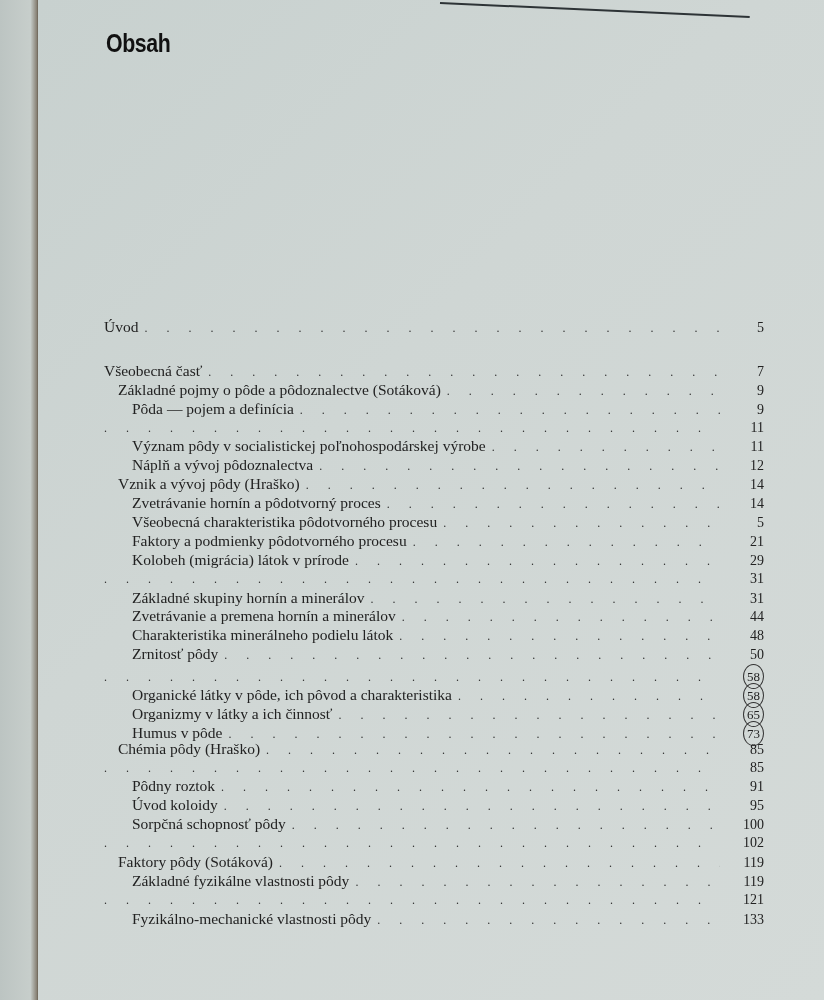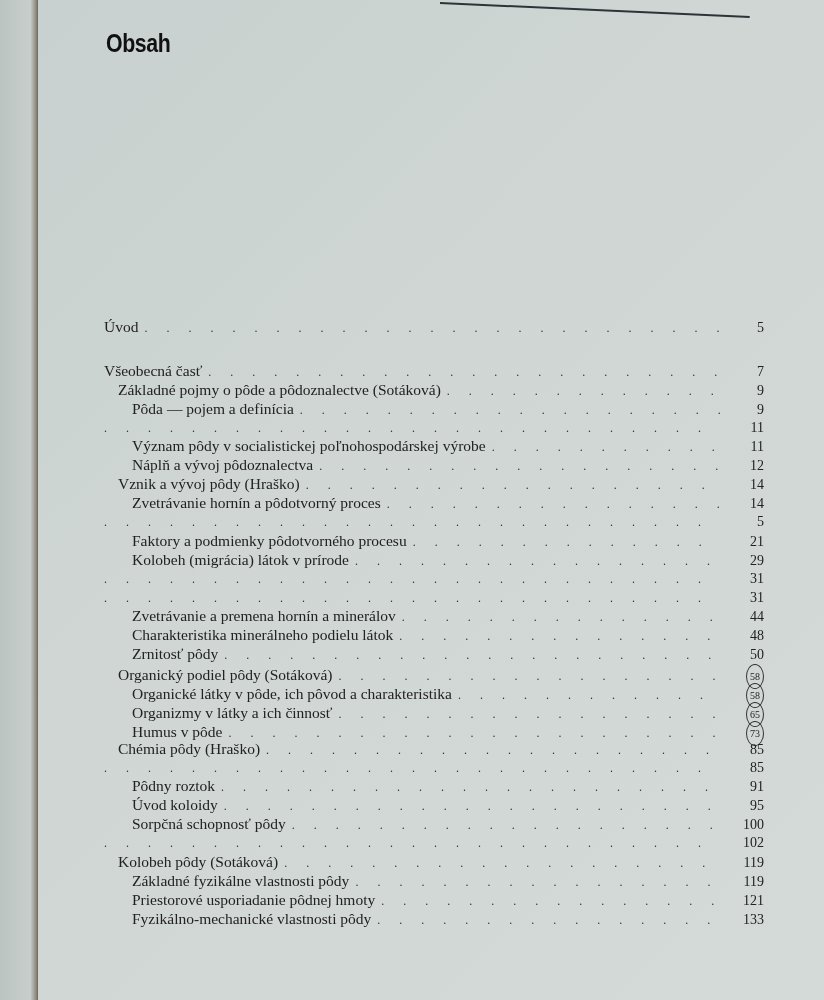--- a/index.html
+++ b/index.html
@@ -42,21 +42,21 @@
     font-size: 12px;
   }
   .row .page-no {
     width: 44px; text-align: right; font-size: 14px;
   }
   .lvl0 .label { padding-left: 0; }
   .lvl1 .label { padding-left: 14px; }
   .lvl2 .label { padding-left: 28px; }
   .circled .page-no span {
     display: inline-block; border: 1.2px solid #333; border-radius: 50%;
-    padding: 4px 3px; line-height: 15px; font-size: 10px;
+    padding: 4px 3px; line-height: 15px; font-size: 13px;
   }
 </style>
 </head>
 <body>
 
 <div class="left-strip"></div>
 <div class="page"></div>
 <div class="top-rule"></div>
 <div class="title">Obsah</div>
 
@@ -99,58 +99,59 @@
       <span class="label">Vznik a vývoj pôdy (Hraško)</span>
       <span class="dots">. . . . . . . . . . . . . . . . . . . . . . . . . . . . . . . . . . . . . . . . . . . . . . . . . . . . . . . . . . . . . . . . . . . . . . . . . . . . . . . . </span>
       <span class="page-no"><span>14</span></span>
     </div>
     <div class="row lvl2">
       <span class="label">Zvetrávanie hornín a pôdotvorný proces</span>
       <span class="dots">. . . . . . . . . . . . . . . . . . . . . . . . . . . . . . . . . . . . . . . . . . . . . . . . . . . . . . . . . . . . . . . . . . . . . . . . . . . . . . . . </span>
       <span class="page-no"><span>14</span></span>
     </div>
     <div class="row lvl2">
+      <span class="label">Všeobecná charakteristika pôdotvorného procesu</span>
       <span class="dots">. . . . . . . . . . . . . . . . . . . . . . . . . . . . . . . . . . . . . . . . . . . . . . . . . . . . . . . . . . . . . . . . . . . . . . . . . . . . . . . . </span>
       <span class="page-no"><span>5</span></span>
     </div>
     <div class="row lvl2">
       <span class="label">Faktory a podmienky pôdotvorného procesu</span>
       <span class="dots">. . . . . . . . . . . . . . . . . . . . . . . . . . . . . . . . . . . . . . . . . . . . . . . . . . . . . . . . . . . . . . . . . . . . . . . . . . . . . . . . </span>
       <span class="page-no"><span>21</span></span>
     </div>
     <div class="row lvl2">
       <span class="label">Kolobeh (migrácia) látok v prírode</span>
       <span class="dots">. . . . . . . . . . . . . . . . . . . . . . . . . . . . . . . . . . . . . . . . . . . . . . . . . . . . . . . . . . . . . . . . . . . . . . . . . . . . . . . . </span>
       <span class="page-no"><span>29</span></span>
     </div>
     <div class="row lvl1">
       <span class="dots">. . . . . . . . . . . . . . . . . . . . . . . . . . . . . . . . . . . . . . . . . . . . . . . . . . . . . . . . . . . . . . . . . . . . . . . . . . . . . . . . </span>
       <span class="page-no"><span>31</span></span>
     </div>
     <div class="row lvl2">
+      <span class="label">Základné skupiny hornín a minerálov</span>
       <span class="dots">. . . . . . . . . . . . . . . . . . . . . . . . . . . . . . . . . . . . . . . . . . . . . . . . . . . . . . . . . . . . . . . . . . . . . . . . . . . . . . . . </span>
       <span class="page-no"><span>31</span></span>
     </div>
     <div class="row lvl2">
       <span class="label">Zvetrávanie a premena hornín a minerálov</span>
       <span class="dots">. . . . . . . . . . . . . . . . . . . . . . . . . . . . . . . . . . . . . . . . . . . . . . . . . . . . . . . . . . . . . . . . . . . . . . . . . . . . . . . . </span>
       <span class="page-no"><span>44</span></span>
     </div>
     <div class="row lvl2">
       <span class="label">Charakteristika minerálneho podielu látok</span>
       <span class="dots">. . . . . . . . . . . . . . . . . . . . . . . . . . . . . . . . . . . . . . . . . . . . . . . . . . . . . . . . . . . . . . . . . . . . . . . . . . . . . . . . </span>
       <span class="page-no"><span>48</span></span>
     </div>
     <div class="row lvl2">
       <span class="label">Zrnitosť pôdy</span>
       <span class="dots">. . . . . . . . . . . . . . . . . . . . . . . . . . . . . . . . . . . . . . . . . . . . . . . . . . . . . . . . . . . . . . . . . . . . . . . . . . . . . . . . </span>
       <span class="page-no"><span>50</span></span>
     </div>
     <div class="row lvl1 circled">
-      <span class="label">Organický podiel pôdy (Sotáková)</span>
       <span class="dots">. . . . . . . . . . . . . . . . . . . . . . . . . . . . . . . . . . . . . . . . . . . . . . . . . . . . . . . . . . . . . . . . . . . . . . . . . . . . . . . . </span>
       <span class="page-no"><span>58</span></span>
     </div>
     <div class="row lvl2 circled">
       <span class="label">Organické látky v pôde, ich pôvod a charakteristika</span>
       <span class="dots">. . . . . . . . . . . . . . . . . . . . . . . . . . . . . . . . . . . . . . . . . . . . . . . . . . . . . . . . . . . . . . . . . . . . . . . . . . . . . . . . </span>
       <span class="page-no"><span>58</span></span>
     </div>
     <div class="row lvl2 circled">
       <span class="label">Organizmy v látky a ich činnosť</span>
@@ -184,31 +185,30 @@
     <div class="row lvl2">
       <span class="label">Sorpčná schopnosť pôdy</span>
       <span class="dots">. . . . . . . . . . . . . . . . . . . . . . . . . . . . . . . . . . . . . . . . . . . . . . . . . . . . . . . . . . . . . . . . . . . . . . . . . . . . . . . . </span>
       <span class="page-no"><span>100</span></span>
     </div>
     <div class="row lvl2">
       <span class="dots">. . . . . . . . . . . . . . . . . . . . . . . . . . . . . . . . . . . . . . . . . . . . . . . . . . . . . . . . . . . . . . . . . . . . . . . . . . . . . . . . </span>
       <span class="page-no"><span>102</span></span>
     </div>
     <div class="row lvl1">
-      <span class="label">Kolobeh pôdy (Sotáková)</span>
+      <span class="label">Faktory pôdy (Sotáková)</span>
       <span class="dots">. . . . . . . . . . . . . . . . . . . . . . . . . . . . . . . . . . . . . . . . . . . . . . . . . . . . . . . . . . . . . . . . . . . . . . . . . . . . . . . . </span>
       <span class="page-no"><span>119</span></span>
     </div>
     <div class="row lvl2">
       <span class="label">Základné fyzikálne vlastnosti pôdy</span>
       <span class="dots">. . . . . . . . . . . . . . . . . . . . . . . . . . . . . . . . . . . . . . . . . . . . . . . . . . . . . . . . . . . . . . . . . . . . . . . . . . . . . . . . </span>
       <span class="page-no"><span>119</span></span>
     </div>
     <div class="row lvl2">
-      <span class="label">Priestorové usporiadanie pôdnej hmoty</span>
       <span class="dots">. . . . . . . . . . . . . . . . . . . . . . . . . . . . . . . . . . . . . . . . . . . . . . . . . . . . . . . . . . . . . . . . . . . . . . . . . . . . . . . . </span>
       <span class="page-no"><span>121</span></span>
     </div>
     <div class="row lvl2">
       <span class="label">Fyzikálno-mechanické vlastnosti pôdy</span>
       <span class="dots">. . . . . . . . . . . . . . . . . . . . . . . . . . . . . . . . . . . . . . . . . . . . . . . . . . . . . . . . . . . . . . . . . . . . . . . . . . . . . . . . </span>
       <span class="page-no"><span>133</span></span>
     </div>
   </div>
 

